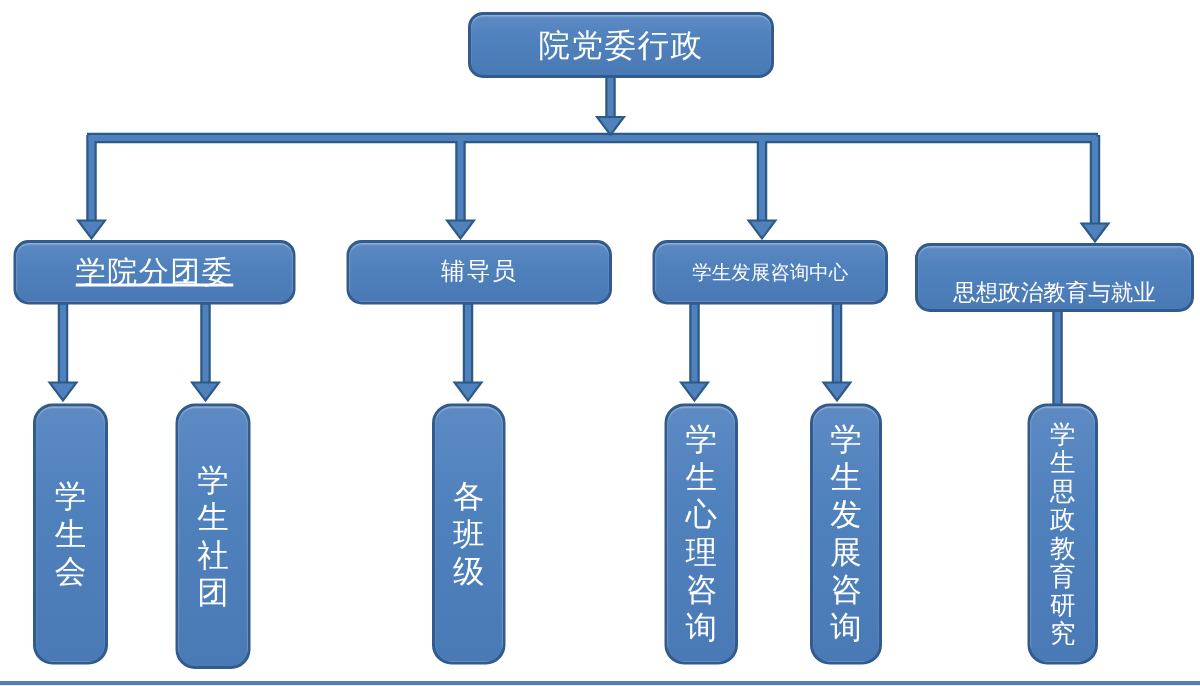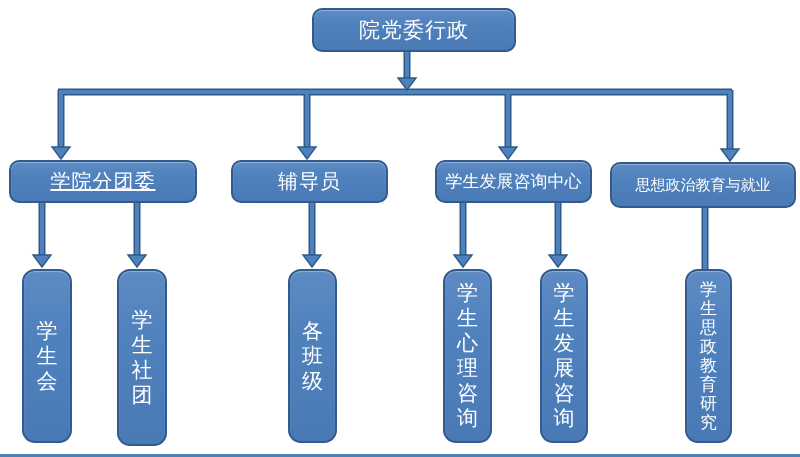--- a/index.html
+++ b/index.html
@@ -27,24 +27,24 @@
     display: flex;
     align-items: center;
     justify-content: center;
     text-align: center;
     z-index: 1;
     box-shadow: inset 0 1px 1px rgba(255,255,255,0.35);
   }
   .hnode { letter-spacing: 1px; }
   .node.root   { left:312px; top:8px;   width:204px; height:44px; font-size:21px; }
   .node.l2a    { left:9px;   top:160px; width:188px; height:43px; font-size:20px;text-decoration:underline; }
-  .node.l2b    { left:231px; top:160px; width:157px; height:43px; font-size:20px; }
-  .node.l2c    { left:435px; top:160px; width:157px; height:43px; font-size:17px; letter-spacing:0;text-align:center; }
+  .node.l2b    { left:231px; top:160px; width:177px; height:43px; font-size:16px; }
+  .node.l2c    { left:435px; top:160px; width:157px; height:43px; font-size:13px; letter-spacing:0;text-align:center; }
   .node.l2d    { left:610px; top:162px; width:186px; height:46px; font-size:15px;
-                 flex-direction:column; line-height:20px; letter-spacing:0; }
+                 flex-direction:column; line-height:20px; letter-spacing:0;justify-content:flex-end; }
   .vnode {
     border-radius: 13px;
     flex-direction: column;
   }
   .node.l3a { left:22px;  top:269px; width:50px; height:174px; }
   .node.l3b { left:117px; top:269px; width:50px; height:177px; }
   .node.l3c { left:288px; top:269px; width:49px; height:174px; }
   .node.l3d { left:443px; top:269px; width:49px; height:174px; }
   .node.l3e { left:540px; top:269px; width:48px; height:174px; }
   .node.l3f { left:685px; top:269px; width:47px; height:174px; }

